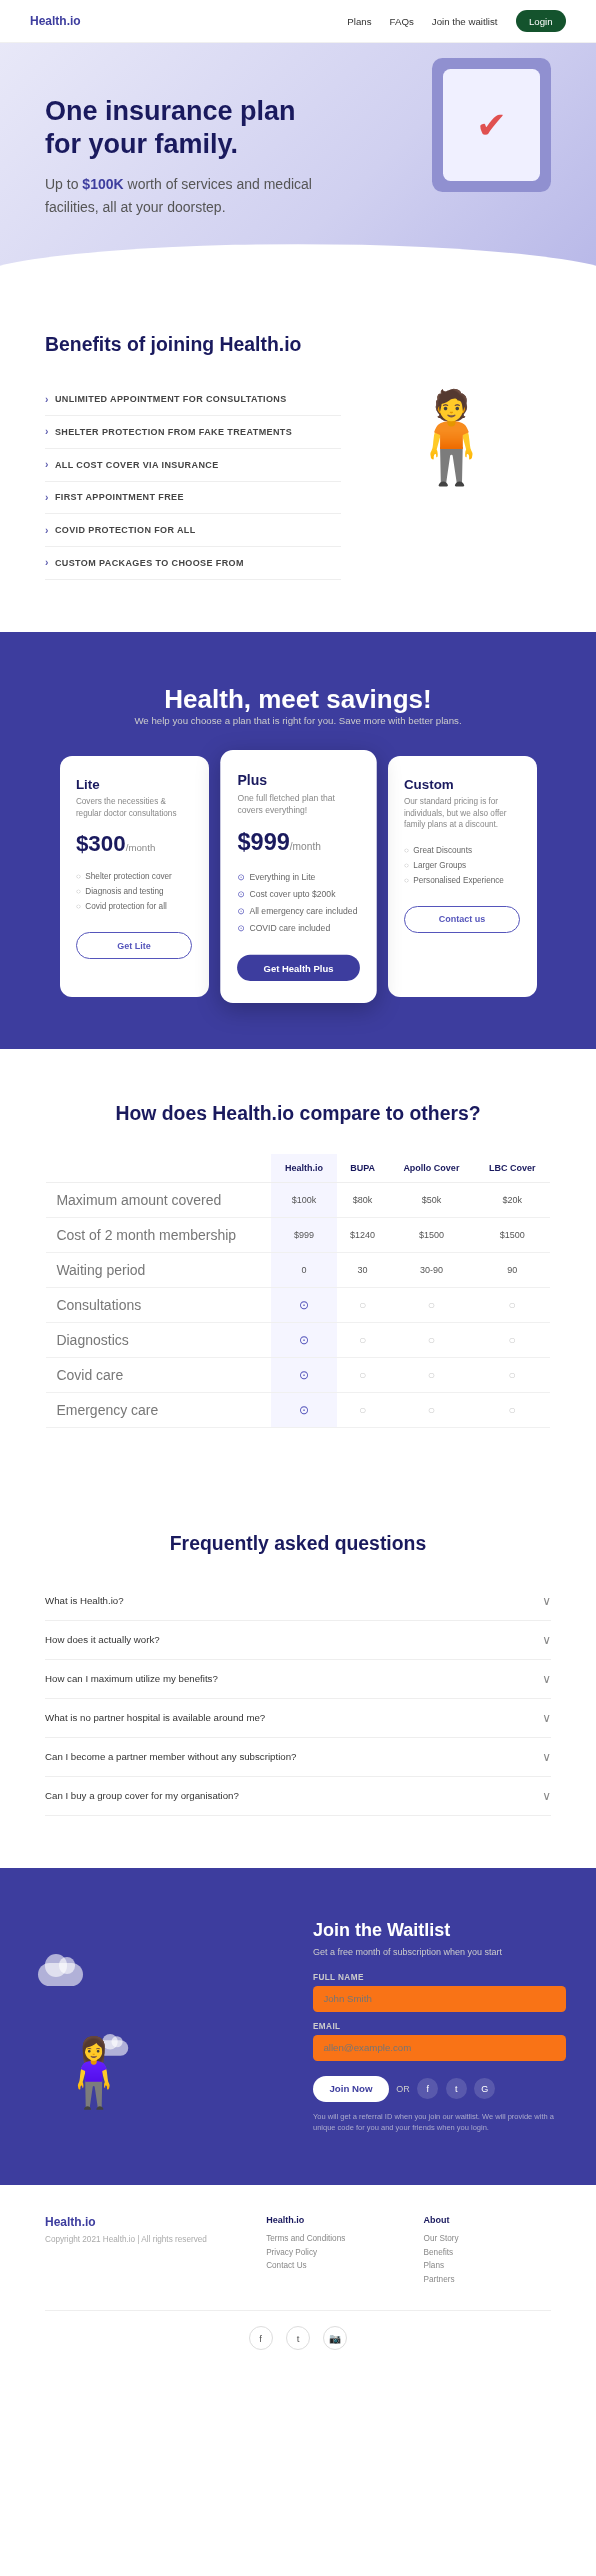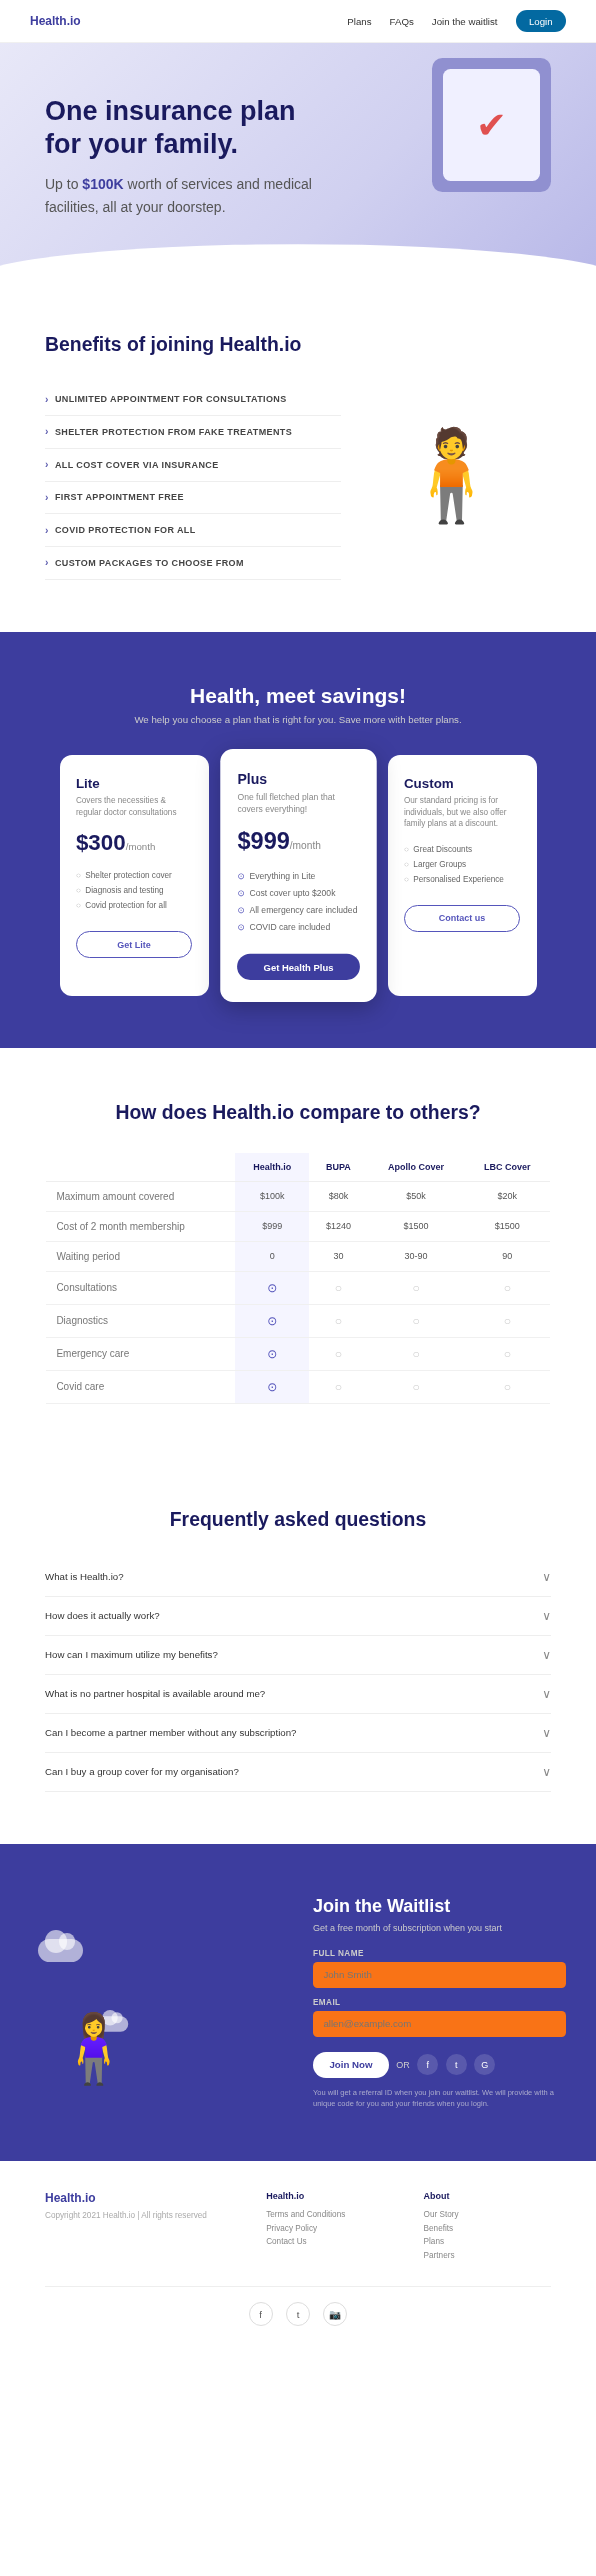--- a/index.html
+++ b/index.html
@@ -8,21 +8,21 @@
     
     .navbar {
       display: flex; align-items: center; justify-content: space-between;
       padding: 10.4px 30px; background: #fff; border-bottom: 0.7px solid #f0f0f0;
       position: sticky; top: 0; z-index: 100;
     }
     .nav-logo { font-weight: 700; font-size: 12px; color: #3d3d9e; }
     .nav-links { display: flex; gap: 18px; align-items: center; }
     .nav-links a { text-decoration: none; color: #333; font-size: 9.7px; }
     .nav-btn {
-      background: #0369a1; color: #fff; border: none; border-radius: 15px;
+      background: #14532d; color: #fff; border: none; border-radius: 15px;
       padding: 5.2px 13.4px; font-size: 9.7px; cursor: pointer;
     }
 
     
     .hero {
       background: linear-gradient(135deg, #e8e8f8 0%, #d0d0f0 60%, #b8b8e8 100%);
       padding: 52px 45px 60px 45px; position: relative; overflow: hidden;
       min-height: 238px;
     }
     .hero-content { max-width: 283px; position: relative; z-index: 2; }
@@ -46,32 +46,32 @@
     
     .benefits { padding: 52px 45px; }
     .section-title { font-size: 19.4px; font-weight: 800; color: #1a1a5e; margin-bottom: 27px; }
     .benefit-list { list-style: none; }
     .benefit-item {
       padding: 10.4px 0; border-bottom: 0.7px solid #eee; font-size: 9px;
       font-weight: 600; color: #444; letter-spacing: 0.4px; text-transform: uppercase;
       display: flex; align-items: center; gap: 6px;
     }
     .benefit-item span.arrow { color: #6060b0; font-size: 10.4px; }
-    .benefits-layout { display: flex; gap: 12px; align-items: flex-end; }
+    .benefits-layout { display: flex; gap: 12px; align-items: flex-start; }
     .benefits-left { flex: 1.2; }
     .benefits-right {
       flex: 0.8; display: flex; align-items: center; justify-content: center;
       min-height: 209px; position: relative;
     }
 
     
     .pricing-section {
       background: #3d3d9e; padding: 52px 30px; text-align: center;
     }
-    .pricing-title { font-size: 21px; font-weight: 800; color: #fff; margin-bottom: 6px; }
+    .pricing-title { font-size: 26px; font-weight: 800; color: #fff; }
     .pricing-sub { font-size: 9.7px; color: #ccc; margin-bottom: 30px; }
     .pricing-cards { display: flex; gap: 15px; justify-content: center; align-items: stretch; }
     .card {
       background: #fff; border-radius: 12px; padding: 21px 16.4px;
       flex: 1; max-width: 149px; text-align: left;
     }
     .card.featured {
       background: #fff; transform: scale(1.05);
       box-shadow: 0 6px 22.4px rgba(0,0,0,0.25); z-index: 2;
     }
@@ -100,21 +100,21 @@
     .compare-title { font-size: 19.4px; font-weight: 800; color: #1a1a5e; margin-bottom: 27px; line-height: 1.3; }
     .compare-table { width: 100%; border-collapse: collapse; font-size: 9px; }
     .compare-table th {
       padding: 9px 10.4px; text-align: center; font-weight: 700; color: #1a1a5e;
       border-bottom: 1.5px solid #eee;
     }
     .compare-table th:first-child { text-align: left; }
     .compare-table td {
       padding: 9px 10.4px; text-align: center; border-bottom: 0.7px solid #f0f0f0; color: #555;
     }
-    .compare-table td:first-child { text-align: left; color: #777; font-size: 10px; }
+    .compare-table td:first-child { text-align: left; color: #777; font-size: 14px; }
     .compare-table .col-healthio { background: #f5f5ff; }
     .check-icon { color: #5555bb; font-size: 12px; }
     .dot-icon { color: #ccc; font-size: 12px; }
 
     
     .faq { padding: 52px 45px; }
     .faq-title { font-size: 19.4px; font-weight: 800; color: #1a1a5e; text-align: center; margin-bottom: 27px; }
     .faq-item {
       border-bottom: 0.7px solid #eee; padding: 12px 0; display: flex;
       justify-content: space-between; align-items: center; cursor: pointer;
@@ -382,28 +382,28 @@
           <td><span class="dot-icon">○</span></td>
         </tr>
         <tr>
           <td>Diagnostics</td>
           <td class="col-healthio"><span class="check-icon">⊙</span></td>
           <td><span class="dot-icon">○</span></td>
           <td><span class="dot-icon">○</span></td>
           <td><span class="dot-icon">○</span></td>
         </tr>
         <tr>
+          <td>Covid care</td>
+          <td class="col-healthio"><span class="check-icon">⊙</span></td>
+          <td><span class="dot-icon">○</span></td>
+          <td><span class="dot-icon">○</span></td>
+          <td><span class="dot-icon">○</span></td>
+        </tr>
+        <tr>
           <td>Emergency care</td>
-          <td class="col-healthio"><span class="check-icon">⊙</span></td>
-          <td><span class="dot-icon">○</span></td>
-          <td><span class="dot-icon">○</span></td>
-          <td><span class="dot-icon">○</span></td>
-        </tr>
-        <tr>
-          <td>Covid care</td>
           <td class="col-healthio"><span class="check-icon">⊙</span></td>
           <td><span class="dot-icon">○</span></td>
           <td><span class="dot-icon">○</span></td>
           <td><span class="dot-icon">○</span></td>
         </tr>
       </tbody>
   </table>
 </section>
 
 <section class="faq">

